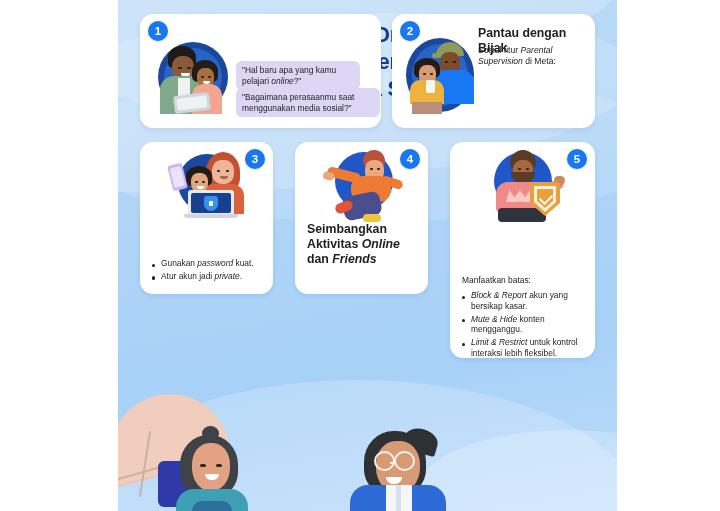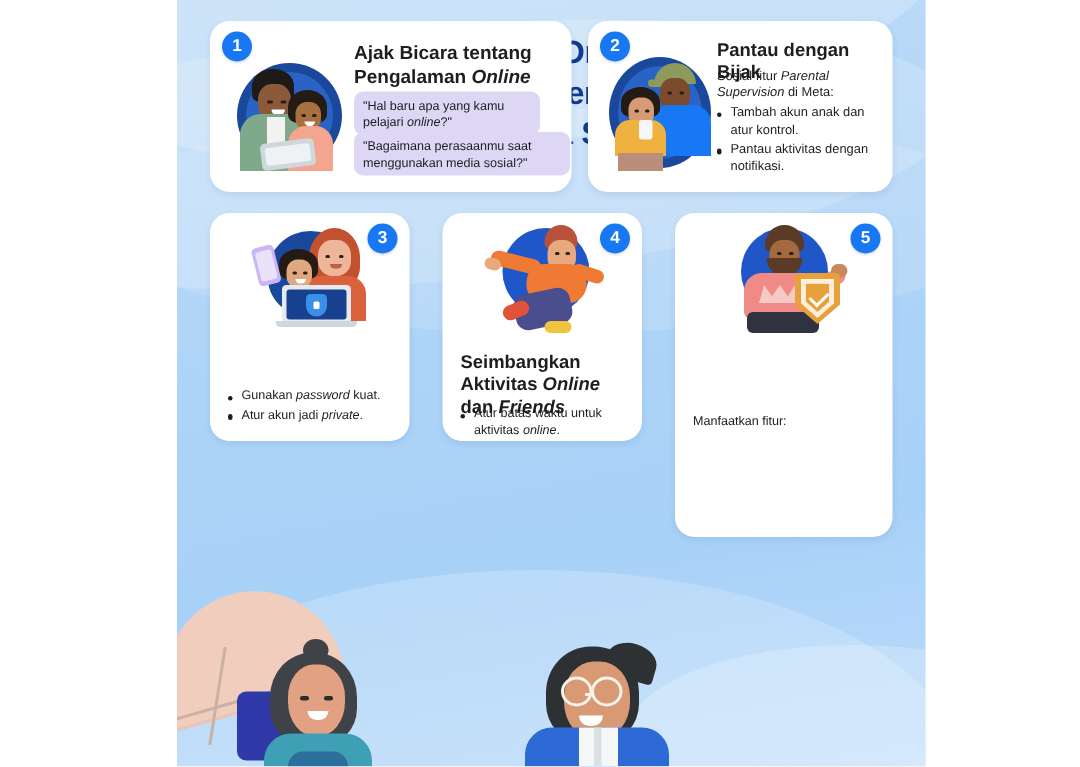--- a/index.html
+++ b/index.html
@@ -160,21 +160,20 @@
       <div class="sh" style="left:43px;top:32px;width:17px;height:19px;background:#a9703f;border-radius:42%;"></div>
       <div class="sh" style="left:47px;top:40px;width:3px;height:2px;background:#2b1d14;border-radius:2px;"></div>
       <div class="sh" style="left:54px;top:40px;width:3px;height:2px;background:#2b1d14;border-radius:2px;"></div>
       <div class="sh" style="left:49px;top:45px;width:7px;height:3px;background:#fff;border-radius:0 0 4px 4px;"></div>
       <div class="sh" style="left:38px;top:48px;width:30px;height:30px;background:#f3a58f;border-radius:12px 12px 0 0;"></div>
 
       <div class="sh" style="left:20px;top:58px;width:36px;height:18px;background:#cfd6dc;border-radius:3px;transform:rotate(-7deg);"></div>
       <div class="sh" style="left:23px;top:61px;width:30px;height:12px;background:#eef2f5;border-radius:2px;transform:rotate(-7deg);"></div>
     </div>
 
-    <div class="ctitle"><span>Ajak Bicara tentang Pengalaman </span><em>Online</em></div>
 
     <div class="bubble" id="b1"><span>"Hal baru apa yang kamu pelajari </span><em>online</em><span>?"</span></div>
     <div class="bubble" id="b2"><span>"Bagaimana perasaanmu saat menggunakan media sosial?"</span></div>
   </div>
 
   <div class="card" id="card2">
     <div class="badge">2</div>
 
     <div class="illo-wrap" style="left:12px;top:20px;width:72px;height:84px;">
       <div class="blob" style="left:2px;top:4px;width:68px;height:74px;background:#19489c;"></div>
@@ -193,24 +192,20 @@
       <div class="sh" style="left:26px;top:39px;width:3px;height:2px;background:#2b1d14;border-radius:2px;"></div>
       <div class="sh" style="left:6px;top:46px;width:34px;height:24px;background:#f0b23f;border-radius:10px 10px 0 0;"></div>
       <div class="sh" style="left:8px;top:68px;width:30px;height:12px;background:#b98e7a;"></div>
       <div class="sh" style="left:22px;top:46px;width:9px;height:13px;background:#f4f6f8;border-radius:2px;"></div>
     </div>
 
     <div class="ctitle">Pantau dengan Bijak</div>
 
     <div class="body">
       <div style="margin-bottom:2px;"><span>Sosial fitur </span><em>Parental Supervision</em><span> di Meta:</span></div>
-      <ul class="bul">
-        <li><span>Tambah akun anak dan atur kontrol.</span></li>
-        <li><span>Pantau aktivitas dengan notifikasi.</span></li>
-      </ul>
     </div>
   </div>
 
   <div class="card" id="card3">
     <div class="badge">3</div>
 
     <div class="illo-wrap" style="left:22px;top:8px;width:92px;height:72px;">
       <div class="blob" style="left:16px;top:4px;width:58px;height:58px;background:#19489c;"></div>
 
       <div class="sh" style="left:44px;top:2px;width:34px;height:40px;background:#c2522f;border-radius:50% 50% 35% 35%;"></div>
@@ -255,28 +250,27 @@
       <div class="sh" style="left:30px;top:28px;width:40px;height:26px;background:#ef7a33;border-radius:12px;"></div>
       <div class="sh" style="left:6px;top:22px;width:34px;height:10px;background:#ef7a33;border-radius:6px;transform:rotate(14deg);"></div>
       <div class="sh" style="left:2px;top:24px;width:11px;height:8px;background:#e8a97f;border-radius:5px;transform:rotate(14deg);"></div>
       <div class="sh" style="left:60px;top:30px;width:22px;height:9px;background:#ef7a33;border-radius:5px;transform:rotate(18deg);"></div>
       <div class="sh" style="left:22px;top:46px;width:38px;height:24px;background:#4a4e8f;border-radius:8px;transform:rotate(-12deg);"></div>
       <div class="sh" style="left:40px;top:50px;width:16px;height:22px;background:#4a4e8f;border-radius:8px;transform:rotate(18deg);"></div>
       <div class="sh" style="left:14px;top:54px;width:18px;height:10px;background:#e0523a;border-radius:6px;transform:rotate(-22deg);"></div>
       <div class="sh" style="left:42px;top:66px;width:18px;height:8px;background:#f2c33c;border-radius:5px;"></div>
     </div>
 
-    <div class="ctitle ct3" style="top:92px;">
+    <div class="ctitle ct3" style="top:80px;">
       <div>Seimbangkan</div>
       <div><span>Aktivitas </span><em>Online</em></div>
       <div><span>dan </span><em>Friends</em></div>
     </div>
 
     <ul class="bul body cb3" style="top:128px;width:116px;">
-      <li><span>Atur batas waktu untuk aktivitas </span><em>online</em><span>.</span></li>
     </ul>
   </div>
 
   <div class="card" id="card5">
     <div class="badge">5</div>
 
     <div class="illo-wrap" style="left:30px;top:6px;width:88px;height:76px;">
       <div class="blob" style="left:14px;top:4px;width:58px;height:58px;background:#1f57c9;"></div>
       <div class="sh" style="left:30px;top:2px;width:26px;height:18px;background:#5b3a26;border-radius:13px 13px 4px 4px;"></div>
       <div class="sh" style="left:33px;top:12px;width:20px;height:22px;background:#a5693f;border-radius:42%;"></div>
@@ -293,17 +287,22 @@
       <div class="sh" style="left:50px;top:34px;width:30px;height:34px;background:#e8a03c;
            clip-path:polygon(50% 100%,0 62%,0 0,100% 0,100% 62%);border-radius:3px;"></div>
       <div class="sh" style="left:54px;top:38px;width:22px;height:26px;background:#fbf0dc;
            clip-path:polygon(50% 100%,0 62%,0 0,100% 0,100% 62%);"></div>
       <div class="sh" style="left:57px;top:41px;width:16px;height:19px;background:#e8a03c;
            clip-path:polygon(50% 100%,0 62%,0 0,100% 0,100% 62%);"></div>
       <div class="sh" style="left:60px;top:46px;width:10px;height:6px;border-left:2.2px solid #fff;border-bottom:2.2px solid #fff;transform:rotate(-45deg);"></div>
     </div>
 
 
-    <div class="body cb3" style="top:133px;">Manfaatkan fitur:</div>
-
+    <div class="body cb3" style="top:133px;">Manfaatkan batas:</div>
+
+    <ul class="bul body cb3" style="top:148px;width:124px;">
+      <li><em>Block &amp; Report</em><span> akun yang bersikap kasar.</span></li>
+      <li><em>Mute &amp; Hide</em><span> konten mengganggu.</span></li>
+      <li><em>Limit &amp; Restrict</em><span> untuk kontrol interaksi lebih fleksibel.</span></li>
+    </ul>
   </div>
 
 </div>
 
 </body></html>

